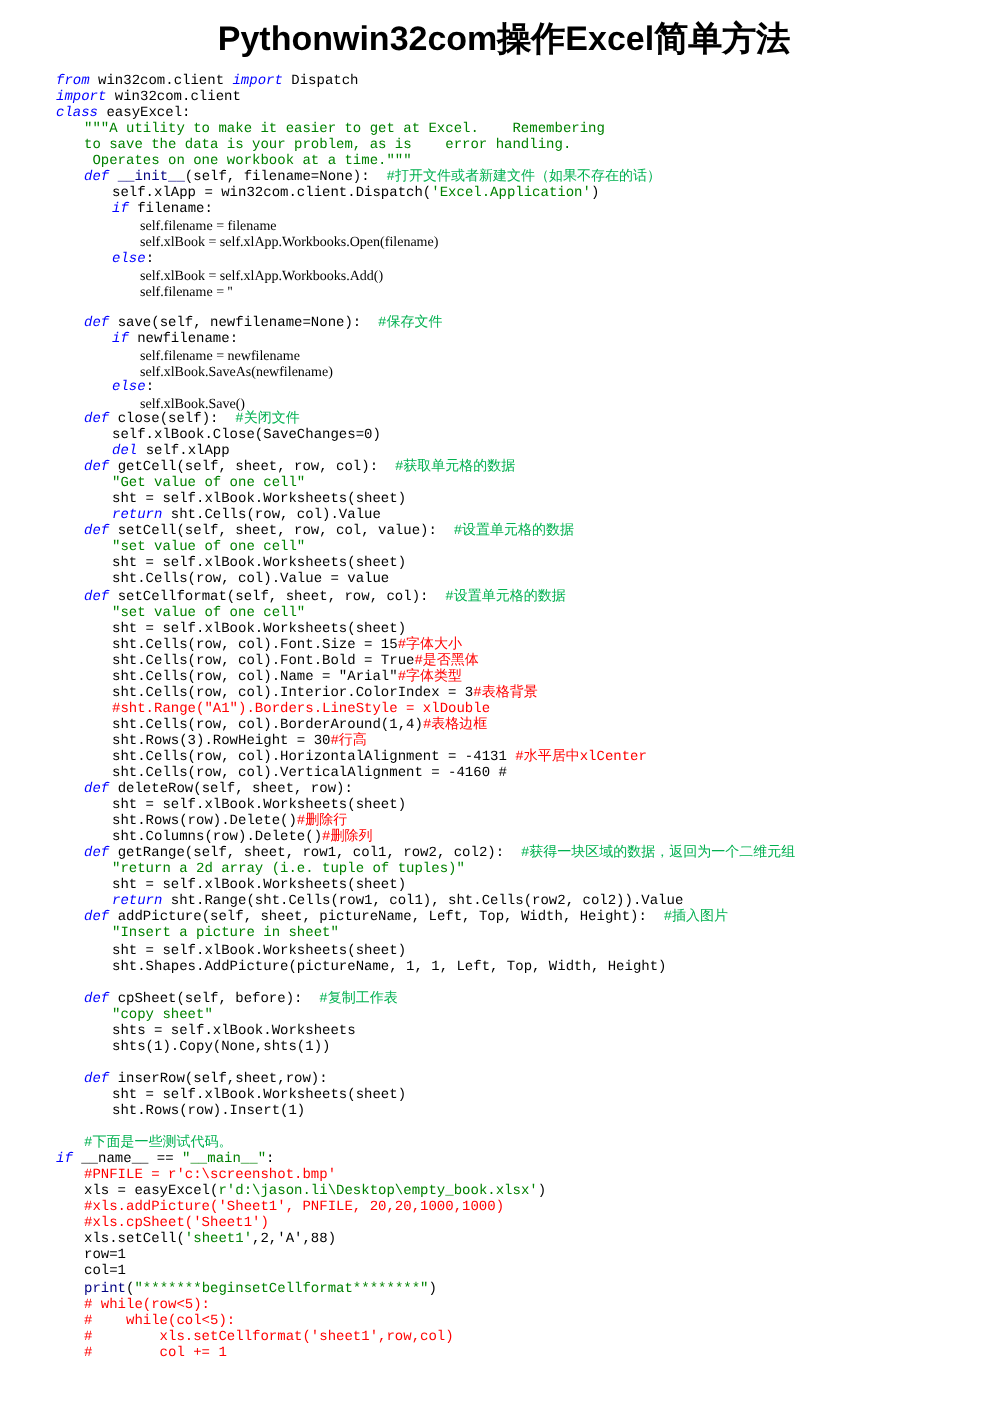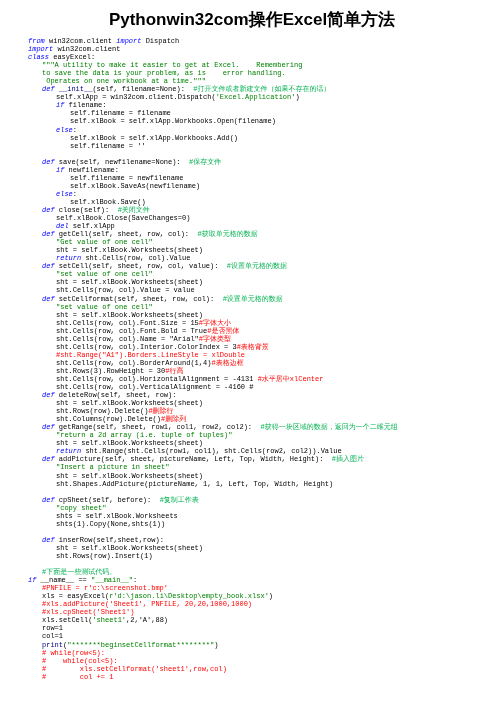--- a/index.html
+++ b/index.html
@@ -26,19 +26,19 @@
 }
 .kw { color: #0000ff; font-style: italic; }
 .bi { color: #000080; text-align: right; }
 .str { color: #008000; }
 .grn { color: #00b050; }
 .red { color: #ff0000; }
 .blk { color: #000; }
 .i0 { }
 .i1 { padding-left: 14px; }
 .i2 { padding-left: 28px; }
-.i3 { padding-left: 42px; }
+.i3 { padding-left: 42px; font-family: Liberation Serif, serif; }
 </style>
 </head>
 <body>
 
 <div class="title">Pythonwin32com操作Excel简单方法</div>
 <div class="code" id="code-container"><div class="i0"><span class="kw">from </span><span class="blk">win32com.client </span><span class="kw">import </span><span class="blk">Dispatch</span></div><div class="i0"><span class="kw">import </span><span class="blk">win32com.client</span></div><div class="i0"><span class="kw">class </span><span class="blk">easyExcel:</span></div><div class="i1"><span class="str">"""A utility to make it easier to get at Excel.    Remembering</span></div><div class="i1"><span class="str">to save the data is your problem, as is    error handling.</span></div><div class="i1"><span class="str"> Operates on one workbook at a time."""</span></div><div class="i1"><span class="kw">def </span><span class="bi">__init__</span><span class="blk">(self, filename=None):  </span><span class="grn">#打开文件或者新建文件（如果不存在的话）</span></div><div class="i2"><span class="blk">self.xlApp = win32com.client.Dispatch(</span><span class="str">'Excel.Application'</span><span class="blk">)</span></div><div class="i2"><span class="kw">if </span><span class="blk">filename:</span></div><div class="i3"><span class="blk">self.filename = filename</span></div><div class="i3"><span class="blk">self.xlBook = self.xlApp.Workbooks.Open(filename)</span></div><div class="i2"><span class="kw">else</span><span class="blk">:</span></div><div class="i3"><span class="blk">self.xlBook = self.xlApp.Workbooks.Add()</span></div><div class="i3"><span class="blk">self.filename = ''</span></div><div class="i0"><span class="blk"> </span></div><div class="i1"><span class="kw">def </span><span class="blk">save(self, newfilename=None):  </span><span class="grn">#保存文件</span></div><div class="i2"><span class="kw">if </span><span class="blk">newfilename:</span></div><div class="i3"><span class="blk">self.filename = newfilename</span></div><div class="i3"><span class="blk">self.xlBook.SaveAs(newfilename)</span></div><div class="i2"><span class="kw">else</span><span class="blk">:</span></div><div class="i3"><span class="blk">self.xlBook.Save()</span></div><div class="i1"><span class="kw">def </span><span class="blk">close(self):  </span><span class="grn">#关闭文件</span></div><div class="i2"><span class="blk">self.xlBook.Close(SaveChanges=0)</span></div><div class="i2"><span class="kw">del </span><span class="blk">self.xlApp</span></div><div class="i1"><span class="kw">def </span><span class="blk">getCell(self, sheet, row, col):  </span><span class="grn">#获取单元格的数据</span></div><div class="i2"><span class="str">"Get value of one cell"</span></div><div class="i2"><span class="blk">sht = self.xlBook.Worksheets(sheet)</span></div><div class="i2"><span class="kw">return </span><span class="blk">sht.Cells(row, col).Value</span></div><div class="i1"><span class="kw">def </span><span class="blk">setCell(self, sheet, row, col, value):  </span><span class="grn">#设置单元格的数据</span></div><div class="i2"><span class="str">"set value of one cell"</span></div><div class="i2"><span class="blk">sht = self.xlBook.Worksheets(sheet)</span></div><div class="i2"><span class="blk">sht.Cells(row, col).Value = value</span></div><div class="i1"><span class="kw">def </span><span class="blk">setCellformat(self, sheet, row, col):  </span><span class="grn">#设置单元格的数据</span></div><div class="i2"><span class="str">"set value of one cell"</span></div><div class="i2"><span class="blk">sht = self.xlBook.Worksheets(sheet)</span></div><div class="i2"><span class="blk">sht.Cells(row, col).Font.Size = 15</span><span class="red">#字体大小</span></div><div class="i2"><span class="blk">sht.Cells(row, col).Font.Bold = True</span><span class="red">#是否黑体</span></div><div class="i2"><span class="blk">sht.Cells(row, col).Name = "Arial"</span><span class="red">#字体类型</span></div><div class="i2"><span class="blk">sht.Cells(row, col).Interior.ColorIndex = 3</span><span class="red">#表格背景</span></div><div class="i2"><span class="red">#sht.Range("A1").Borders.LineStyle = xlDouble</span></div><div class="i2"><span class="blk">sht.Cells(row, col).BorderAround(1,4)</span><span class="red">#表格边框</span></div><div class="i2"><span class="blk">sht.Rows(3).RowHeight = 30</span><span class="red">#行高</span></div><div class="i2"><span class="blk">sht.Cells(row, col).HorizontalAlignment = -4131 </span><span class="red">#水平居中xlCenter</span></div><div class="i2"><span class="blk">sht.Cells(row, col).VerticalAlignment = -4160 #</span></div><div class="i1"><span class="kw">def </span><span class="blk">deleteRow(self, sheet, row):</span></div><div class="i2"><span class="blk">sht = self.xlBook.Worksheets(sheet)</span></div><div class="i2"><span class="blk">sht.Rows(row).Delete()</span><span class="red">#删除行</span></div><div class="i2"><span class="blk">sht.Columns(row).Delete()</span><span class="red">#删除列</span></div><div class="i1"><span class="kw">def </span><span class="blk">getRange(self, sheet, row1, col1, row2, col2):  </span><span class="grn">#获得一块区域的数据，返回为一个二维元组</span></div><div class="i2"><span class="str">"return a 2d array (i.e. tuple of tuples)"</span></div><div class="i2"><span class="blk">sht = self.xlBook.Worksheets(sheet)</span></div><div class="i2"><span class="kw">return </span><span class="blk">sht.Range(sht.Cells(row1, col1), sht.Cells(row2, col2)).Value</span></div><div class="i1"><span class="kw">def </span><span class="blk">addPicture(self, sheet, pictureName, Left, Top, Width, Height):  </span><span class="grn">#插入图片</span></div><div class="i2"><span class="str">"Insert a picture in sheet"</span></div><div class="i2"><span class="blk">sht = self.xlBook.Worksheets(sheet)</span></div><div class="i2"><span class="blk">sht.Shapes.AddPicture(pictureName, 1, 1, Left, Top, Width, Height)</span></div><div class="i0"><span class="blk"> </span></div><div class="i1"><span class="kw">def </span><span class="blk">cpSheet(self, before):  </span><span class="grn">#复制工作表</span></div><div class="i2"><span class="str">"copy sheet"</span></div><div class="i2"><span class="blk">shts = self.xlBook.Worksheets</span></div><div class="i2"><span class="blk">shts(1).Copy(None,shts(1))</span></div><div class="i0"><span class="blk"> </span></div><div class="i1"><span class="kw">def </span><span class="blk">inserRow(self,sheet,row):</span></div><div class="i2"><span class="blk">sht = self.xlBook.Worksheets(sheet)</span></div><div class="i2"><span class="blk">sht.Rows(row).Insert(1)</span></div><div class="i0"><span class="blk"> </span></div><div class="i1"><span class="grn">#下面是一些测试代码。</span></div><div class="i0"><span class="kw">if </span><span class="blk">__name__ == </span><span class="str">"__main__"</span><span class="blk">:</span></div><div class="i1"><span class="red">#PNFILE = r'c:\screenshot.bmp'</span></div><div class="i1"><span class="blk">xls = easyExcel(</span><span class="str">r'd:\jason.li\Desktop\empty_book.xlsx'</span><span class="blk">)</span></div><div class="i1"><span class="red">#xls.addPicture('Sheet1', PNFILE, 20,20,1000,1000)</span></div><div class="i1"><span class="red">#xls.cpSheet('Sheet1')</span></div><div class="i1"><span class="blk">xls.setCell(</span><span class="str">'sheet1'</span><span class="blk">,2,'A',88)</span></div><div class="i1"><span class="blk">row=1</span></div><div class="i1"><span class="blk">col=1</span></div><div class="i1"><span class="bi">print</span><span class="blk">(</span><span class="str">"*******beginsetCellformat********"</span><span class="blk">)</span></div><div class="i1"><span class="red"># while(row&lt;5):</span></div><div class="i1"><span class="red">#    while(col&lt;5):</span></div><div class="i1"><span class="red">#        xls.setCellformat('sheet1',row,col)</span></div><div class="i1"><span class="red">#        col += 1</span></div></div>
 
 </body></html>

